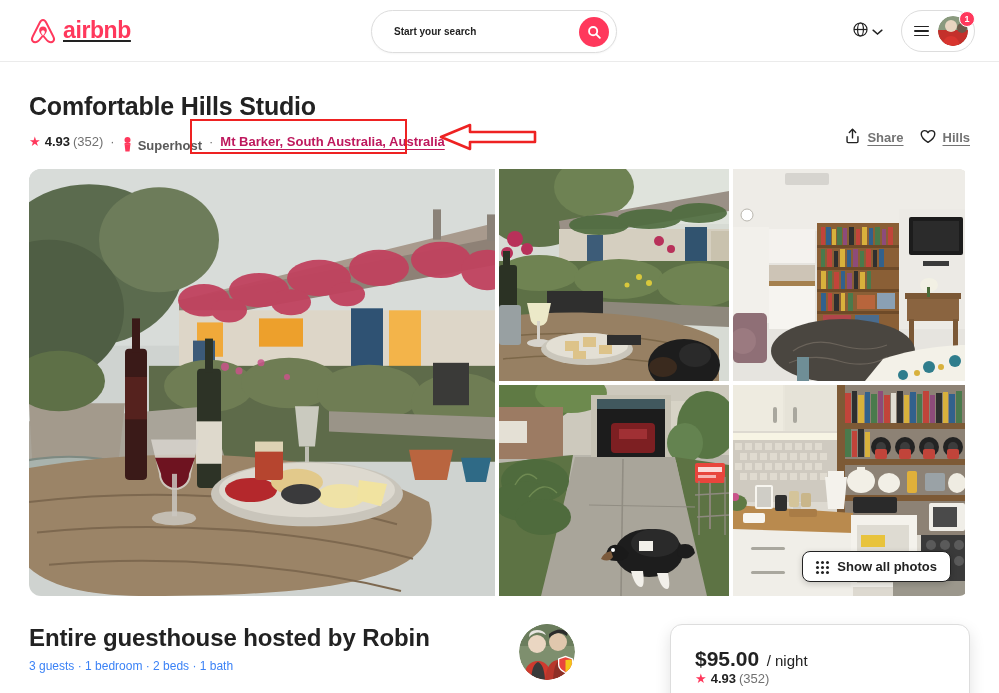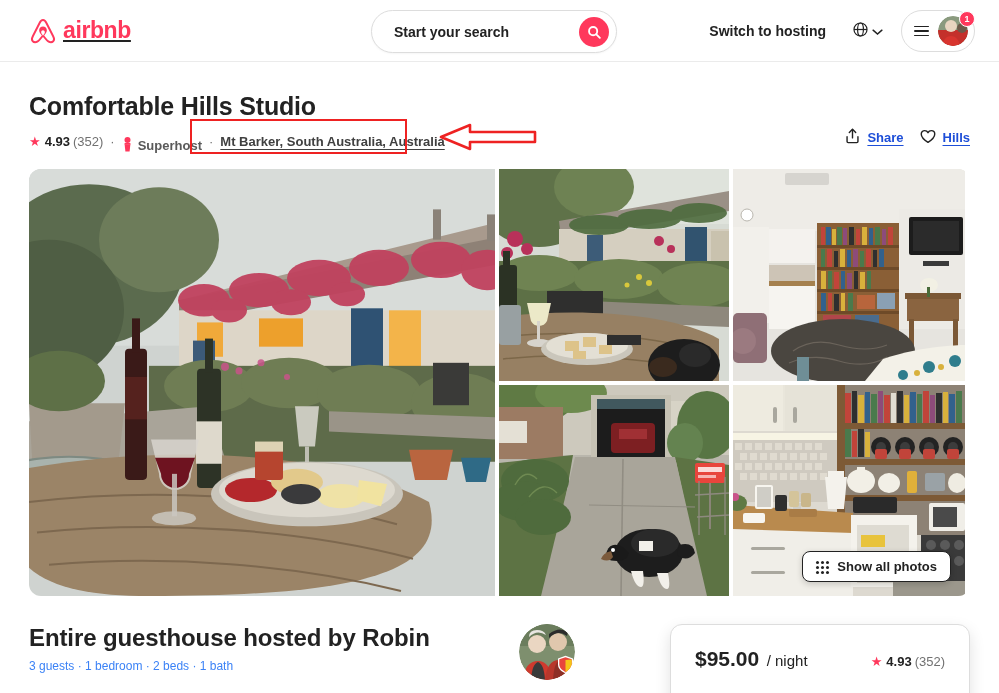--- a/index.html
+++ b/index.html
@@ -40,21 +40,21 @@
     width: 246px; height: 43px;
     border: 1px solid #dddddd;
     border-radius: 24px;
     background: #fff;
     display: flex; align-items: center;
     box-shadow: 0 1px 2px rgba(0,0,0,0.04);
     cursor: pointer;
   }
   .searchbar-text {
     margin-left: 22px;
-    font-size: 14px;
+    font-size: 10px;
     font-weight: 600;
     color: #222;
     flex: 1;
   }
   .search-circle {
     width: 30px; height: 30px;
     border-radius: 50%;
     background: #ff385c;
     margin-right: 7px;
     display: flex; align-items: center; justify-content: center;
@@ -118,21 +118,21 @@
     position: relative;
   }
   .sub-left { display: flex; align-items: center; font-size: 13px; color: #222; }
   .star { color: #ff385c; font-size: 13px; margin-right: 4px; }
   .rating-val { font-weight: 700; color: #222; }
   .rating-cnt { color: #717171; margin-left: 3px; }
   .dot-sep { color: #717171; margin: 0 7px; }
   .superhost { display: flex; align-items: center; color: #717171; font-weight: 600; margin-top: 9px; }
   .superhost-txt { margin-left: 5px; color: #5a5a5a; }
   .location-link {
-    color: #404040; font-weight: 600; text-decoration: underline;
+    color: #be185d; font-weight: 600; text-decoration: underline;
     text-underline-offset: 3px;
     cursor: pointer;
     white-space: nowrap;
   }
   
   .anno-box {
     position: absolute;
     left: 161px; top: -11px;
     width: 217px; height: 35px;
     border: 2px solid #ee2222;
@@ -143,21 +143,21 @@
     left: 410px; top: -9px;
     width: 98px; height: 32px;
     pointer-events: none;
   }
   .sub-right {
     position: absolute; right: 0; top: -2px;
     display: flex; align-items: center; gap: 16px;
   }
   .act-btn {
     display: flex; align-items: center; gap: 7px;
-    font-size: 13px; font-weight: 600; color: #1d4ed8;
+    font-size: 13px; font-weight: 600; color: #737373;
     cursor: pointer;
   }
   .act-btn span { text-decoration: underline; text-underline-offset: 3px; }
 
   
   .gallery {
     margin-top: 17px;
     display: grid;
     grid-template-columns: 466px 230px 232px;
     grid-template-rows: 212px 211px;
@@ -207,21 +207,21 @@
 
   .book-col { flex: 1; display: flex; justify-content: flex-end; }
   .book-card {
     width: 300px;
     border: 1px solid #dddddd;
     border-radius: 12px;
     box-shadow: 0 6px 16px rgba(0,0,0,0.12);
     padding: 22px 24px 24px 24px;
     background: #fff;
   }
-  .price-row { display:flex; align-items: baseline; justify-content: space-between; }
+  .price-row { display:flex; align-items: baseline; justify-content: space-between; flex-direction: column; }
   .price-main { font-size: 21px; font-weight: 700; color: #222; }
   .price-unit { font-size: 15px; font-weight: 400; color: #222; margin-left: 3px; }
   .bc-rating { font-size: 13px; color: #222; display:flex; align-items:center; }
   .dates-box {
     margin-top: 22px;
     border: 1px solid #b0b0b0;
     border-radius: 8px;
     display: grid; grid-template-columns: 1fr 1fr;
     height: 56px;
     overflow: hidden;
@@ -247,21 +247,20 @@
     <span class="searchbar-text">Start your search</span>
     <span class="search-circle">
       <svg width="14" height="14" viewBox="0 0 24 24" fill="none" stroke="#fff" stroke-width="3.2">
         <circle cx="10.5" cy="10.5" r="7"></circle>
           <line x1="16" y1="16" x2="22" y2="22" stroke-linecap="round"></line>
       </svg>
     </span>
   </div>
 
   <div class="hdr-right">
-    <div class="switch-host">Switch to hosting</div>
 
     <div class="globe-btn">
       <span>
         <svg width="17" height="17" viewBox="0 0 24 24" fill="none" stroke="#222" stroke-width="1.7">
           <circle cx="12" cy="12" r="9.2"></circle>
           <ellipse cx="12" cy="12" rx="4.1" ry="9.2"></ellipse>
           <line x1="2.9" y1="12" x2="21.1" y2="12"></line>
         </svg>
       </span>
       <span>

